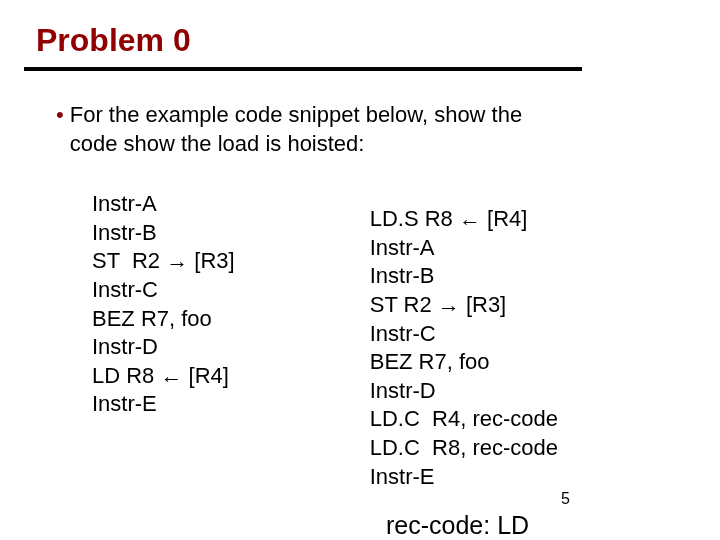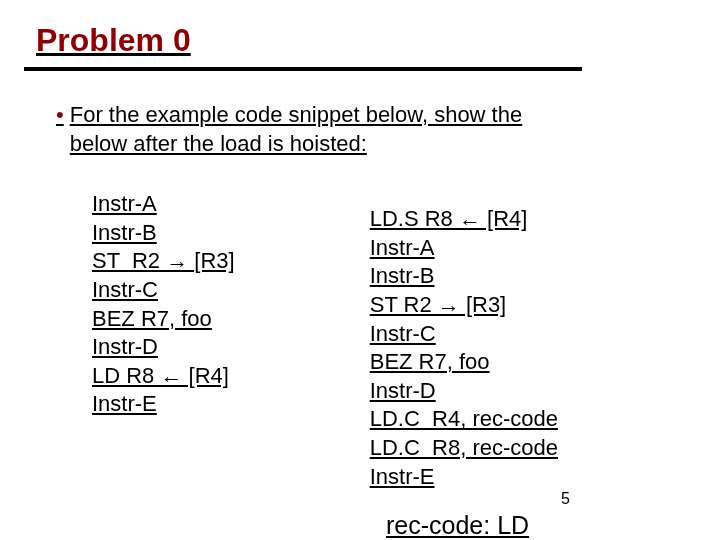--- a/index.html
+++ b/index.html
@@ -1,16 +1,16 @@
 <!DOCTYPE html>
 <html><head>
 <meta charset="utf-8">
 <style>
   html,body{margin:0;padding:0;width:720px;height:540px;background:#fff;font-family:Arial,Helvetica,sans-serif;color:#000;}
-  .slide{box-sizing:border-box;width:606px;height:540px;position:relative;text-decoration:underline;}
+  .slide{box-sizing:border-box;width:606px;height:540px;position:relative;}
   .title{color:#900000;font-size:32px;font-weight:bold;padding:22px 0 8px 36px;}
   .hr{border-top:4px solid #000;margin:0 24px 0 24px;}
   .body{padding:30px 48px 0 56px;font-size:22px;line-height:1.3;}
   .bullet-row{display:flex;}
   .bullet-mark{color:#900000;font-size:22px;padding-right:6px;line-height:1.3;}
   .bullet-txt{flex:1;}
   .cols{display:flex;margin-top:4px;}
   .col{white-space:pre;font-size:22px;line-height:1.3;}
   .col-left{width:340px;padding-left:36px;padding-top:28px;}
   .col-right{flex:1;margin-top:43px;}
@@ -18,21 +18,21 @@
   .pagenum{position:absolute;right:36px;bottom:32px;font-size:16px;color:#000;}
 </style>
 </head>
 <body>
 <div class="slide">
   <div class="title">Problem 0</div>
   <div class="hr"></div>
   <div class="body">
     <div class="bullet-row">
       <div class="bullet-mark">•</div>
-      <div class="bullet-txt">For the example code snippet below, show the below after the load is hoisted:</div>
+      <div class="bullet-txt">For the example code snippet below, show the code show the load is hoisted:</div>
     </div>
     <div class="cols">
       <div class="col col-left">Instr-A
 Instr-B
 ST  R2 → [R3]
 Instr-C
 BEZ R7, foo
 Instr-D
 LD R8 ← [R4]
 Instr-E</div>

